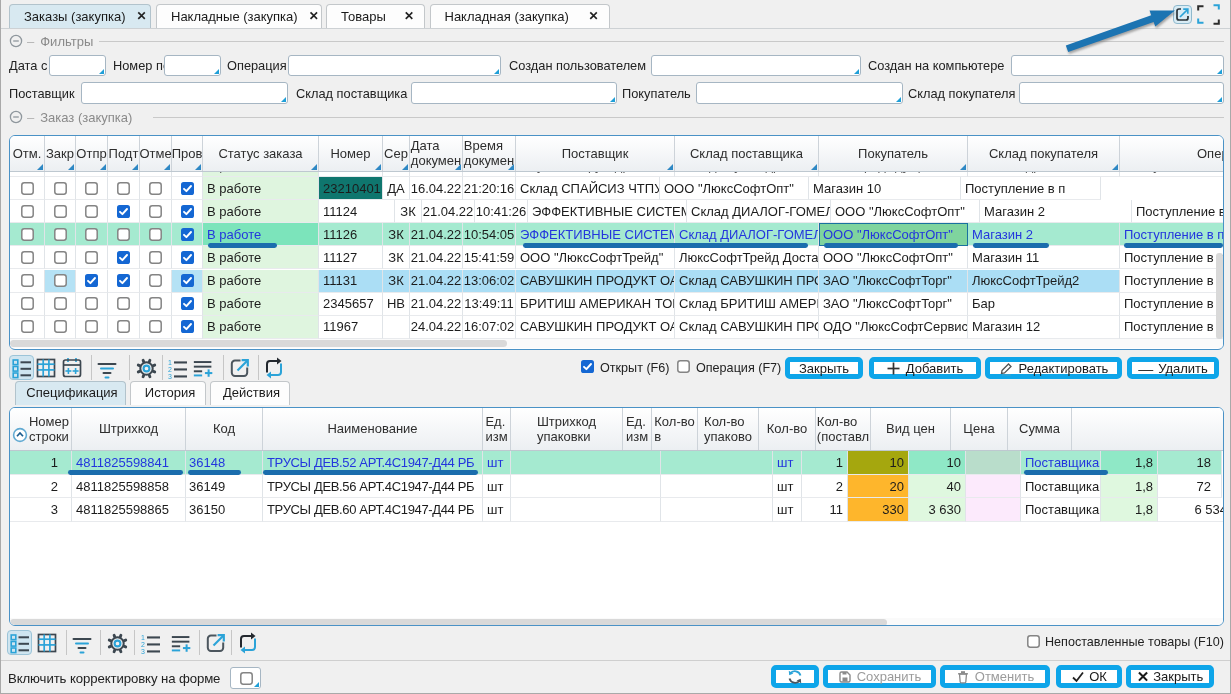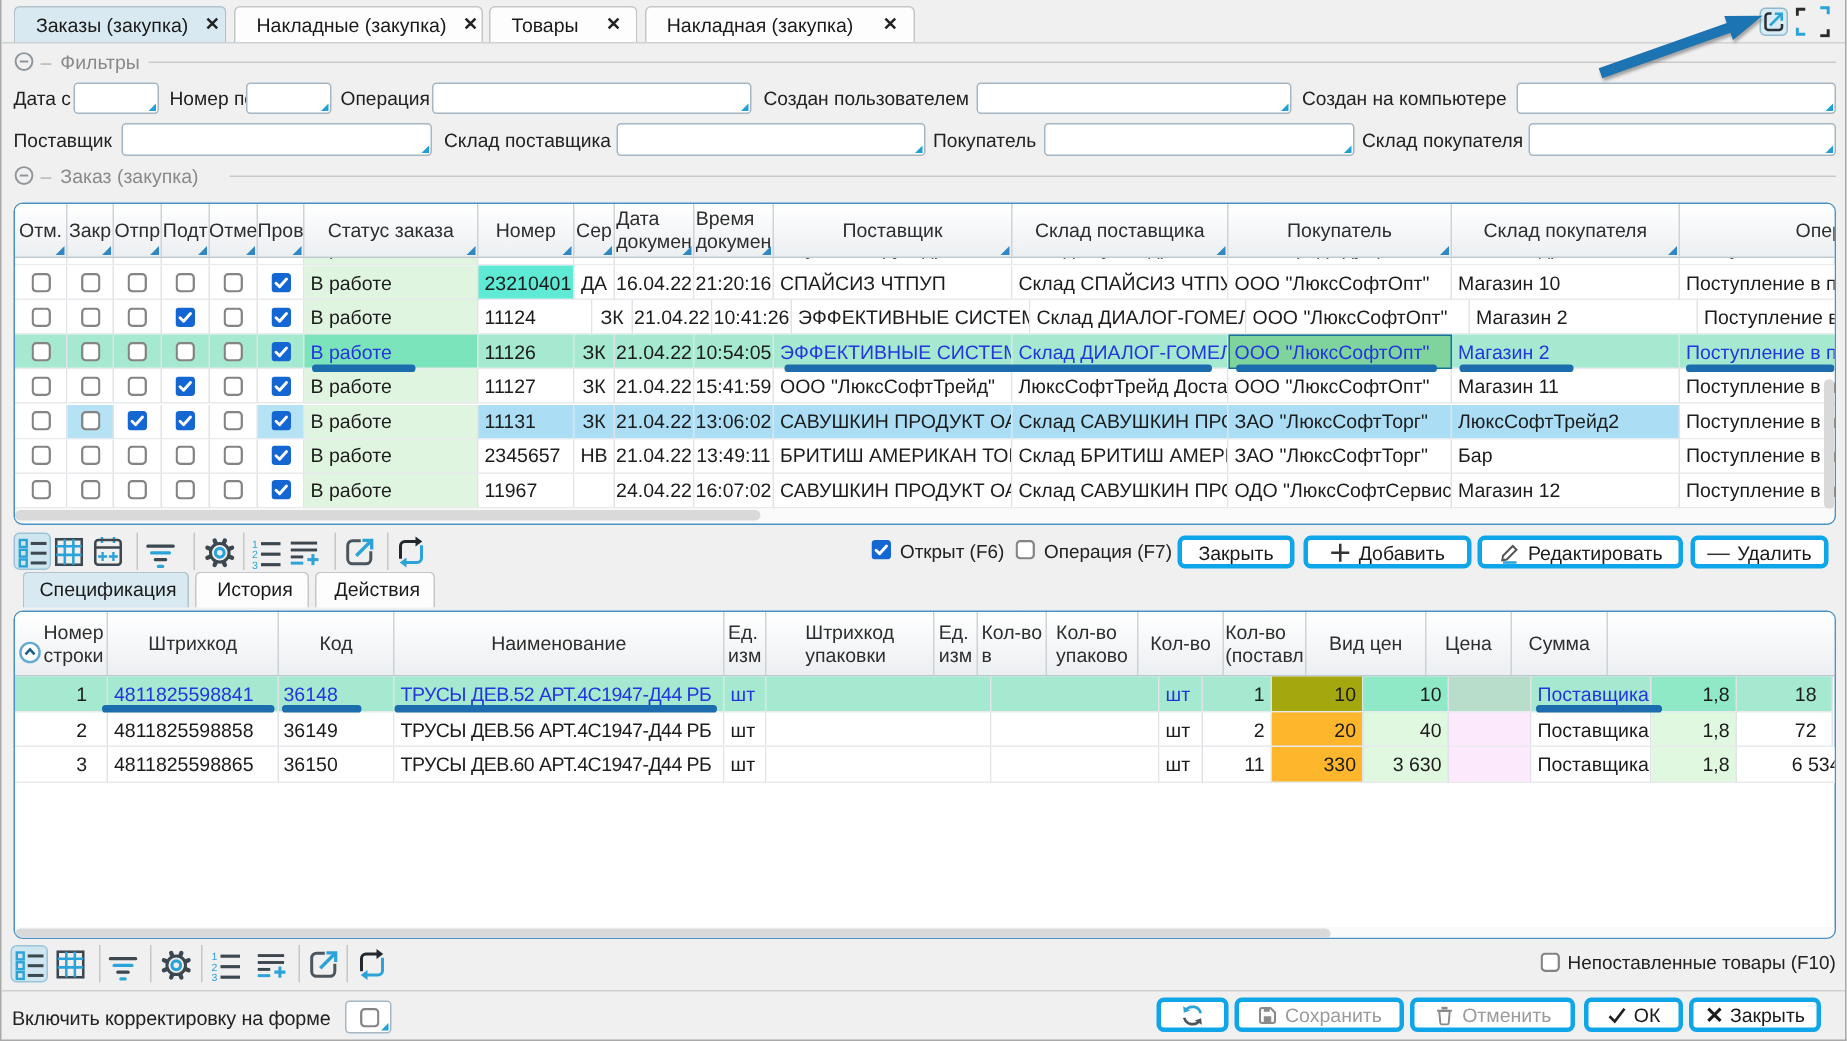--- a/index.html
+++ b/index.html
@@ -20,21 +20,21 @@
 .drow{position:absolute;left:0;right:0;display:flex}
 .dc{flex:none;border-right:1px solid #e0e4e8;border-bottom:1px solid #e8eaed;font-size:13px;white-space:nowrap;overflow:hidden;display:flex;align-items:center;padding:0 4px}
 .cc{justify-content:center;padding:0}
 .rr{justify-content:flex-end}
 .und{position:absolute;background:#1b6dad;height:4.8px;border-radius:2.4px;z-index:5}
 .blue{color:#2336dd}
 .tbar{position:absolute;display:flex;align-items:center}
 .ic{position:absolute;top:1px;width:24px;height:24px;display:flex;align-items:center;justify-content:center}
 .icsel{position:absolute;top:0;width:25px;height:25px;display:flex;align-items:center;justify-content:center;background:#cfe5f0;border:1px solid #9cc4d8;border-radius:4px}
 .tsep{position:absolute;top:0;width:1px;height:25px;background:#c6c6c6}
-.btn{position:absolute;background:#fff;border:3px solid #0ea5e9;border-radius:5px;font-size:13px;color:#1a1a1a;display:flex;align-items:center;justify-content:center;white-space:nowrap}
+.btn{position:absolute;background:#fff;border:5px solid #0ea5e9;border-radius:5px;font-size:13px;color:#1a1a1a;display:flex;align-items:center;justify-content:center;white-space:nowrap}
 .btn.dis{color:#9b9b9b}
 .cklbl{font-size:12.6px;color:#222}
 </style></head><body>
 <div class="tabline"></div>
 <div class="tab act" style="left:8.0px;width:142.0px;justify-content:space-between">Заказы (закупка)<span class="x">✕</span></div>
 <div class="tab" style="left:155.0px;width:166.0px;justify-content:space-between">Накладные (закупка)<span class="x">✕</span></div>
 <div class="tab" style="left:325.0px;width:99.0px;justify-content:space-between">Товары<span class="x">✕</span></div>
 <div class="tab" style="left:428.5px;width:180.0px;justify-content:space-between">Накладная (закупка)<span class="x">✕</span></div>
 <div class="abs" style="left:1171.5px;top:4.5px;width:19.5px;height:19.5px;background:#d9ecf5;border:1px solid #8fb9cd;border-radius:4px;display:flex;align-items:center;justify-content:center">
     <svg width="15" height="15" viewBox="0 0 15 15">
@@ -162,25 +162,24 @@
           <rect x="0.8" y="0.8" width="11.4" height="11.4" rx="2.4" fill="#fff" stroke="#848484" stroke-width="1.5"></rect>
         </svg>
       </div>
 <div class="dc cc" style="width:31px;background:#fff">
         <svg width="13" height="13" viewBox="0 0 13 13" style="display:block">
           <rect x="0" y="0" width="13" height="13" rx="2.6" fill="#1467d3"></rect>
           <polyline points="3,6.8 5.4,9.2 10,4" fill="none" stroke="#fff" stroke-width="1.9" stroke-linecap="round" stroke-linejoin="round"></polyline>
         </svg>
       </div>
 <div class="dc" style="width:116px;background:#dff5df">В работе</div>
-<div class="dc" style="width:64px;background:#5eead4">23210401</div>
+<div class="dc" style="width:64px;background:#0f766e">23210401</div>
 <div class="dc cc" style="width:27px;background:#fff">ДА</div>
 <div class="dc cc" style="width:53px;background:#fff">16.04.22</div>
 <div class="dc cc" style="width:53px;background:#fff">21:20:16</div>
-<div class="dc" style="width:159px;background:#fff">СПАЙСИЗ ЧТПУП</div>
 <div class="dc" style="width:144px;background:#fff">Склад СПАЙСИЗ ЧТПУП</div>
 <div class="dc" style="width:149px;background:#fff">ООО "ЛюксСофтОпт"</div>
 <div class="dc" style="width:152px;background:#fff">Магазин 10</div>
 <div class="dc" style="width:140px;background:#fff">Поступление в п</div>
 </div>
 <div class="drow" style="top:64.7px;height:23.1px">
 <div class="dc cc" style="width:35px;background:#fff">
         <svg width="13" height="13" viewBox="0 0 13 13" style="display:block">
           <rect x="0.8" y="0.8" width="11.4" height="11.4" rx="2.4" fill="#fff" stroke="#848484" stroke-width="1.5"></rect>
         </svg>

